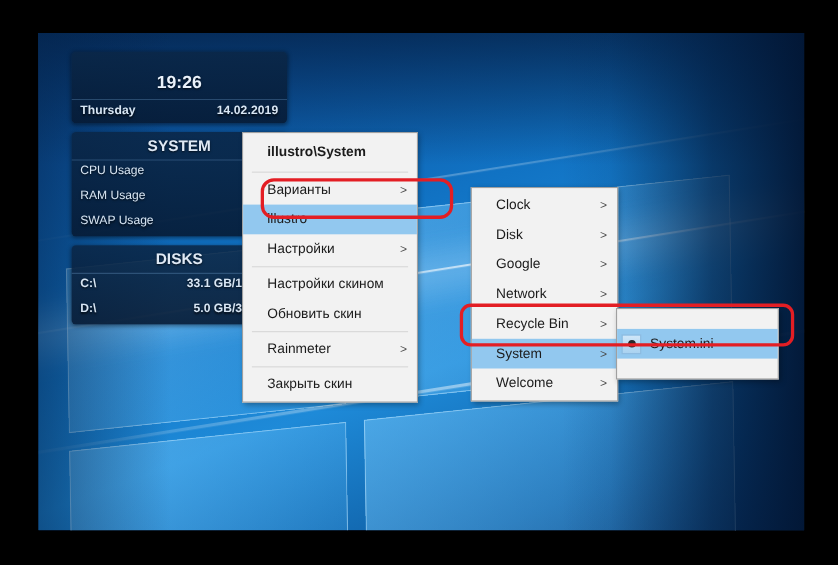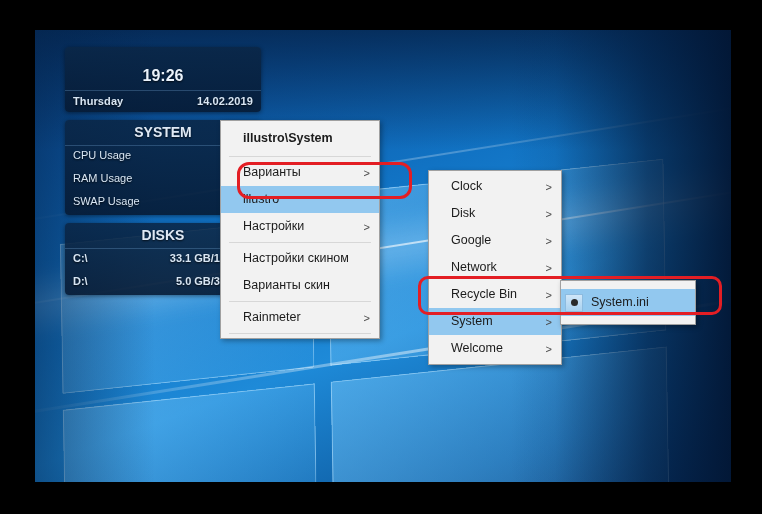--- a/index.html
+++ b/index.html
@@ -232,32 +232,35 @@
       <span>Настройки</span>
       <span class="arrow">&gt;</span>
     </div>
 
     <div class="menu-sep"></div>
 
     <div class="mi">
       <span>Настройки скином</span>
     </div>
     <div class="mi">
-      <span>Варианты скин</span>
+      <span>Обновить скин</span>
     </div>
 
     <div class="menu-sep"></div>
 
     <div class="mi">
       <span>Rainmeter</span>
       <span class="arrow">&gt;</span>
     </div>
 
     <div class="menu-sep"></div>
 
+    <div class="mi">
+      <span>Закрыть скин</span>
+    </div>
   </div>
 
   <div class="menu" style="left:428px; top:170px; width:134px;">
     <div class="mi">
       <span>Clock</span>
       <span class="arrow">&gt;</span>
     </div>
     <div class="mi">
       <span>Disk</span>
       <span class="arrow">&gt;</span>
@@ -277,21 +280,21 @@
     <div class="mi sel">
       <span>System</span>
       <span class="arrow">&gt;</span>
     </div>
     <div class="mi">
       <span>Welcome</span>
       <span class="arrow">&gt;</span>
     </div>
   </div>
 
-  <div class="menu" style="left:560px; top:280px; width:136px; padding:8px 0;">
+  <div class="menu" style="left:560px; top:280px; width:148px; padding:18px 0;">
     <div class="mi sel withradio">
       <span class="radio"></span>
       <span>System.ini</span>
     </div>
   </div>
 
   <div class="redrect" style="left:237px; top:162px; width:175px; height:37px;"></div>
   <div class="redrect thin" style="left:418px; top:276px; width:304px; height:39px;"></div>
 
 </div>

